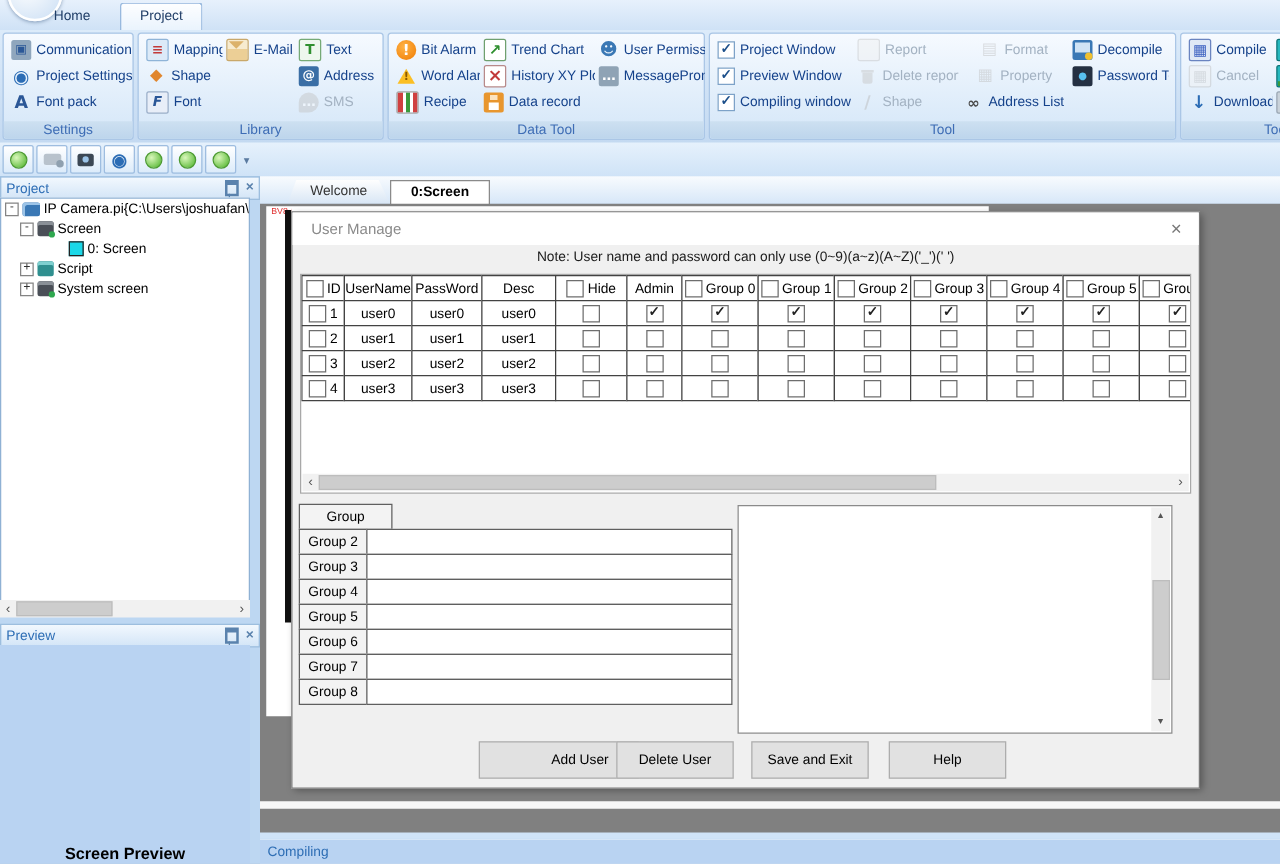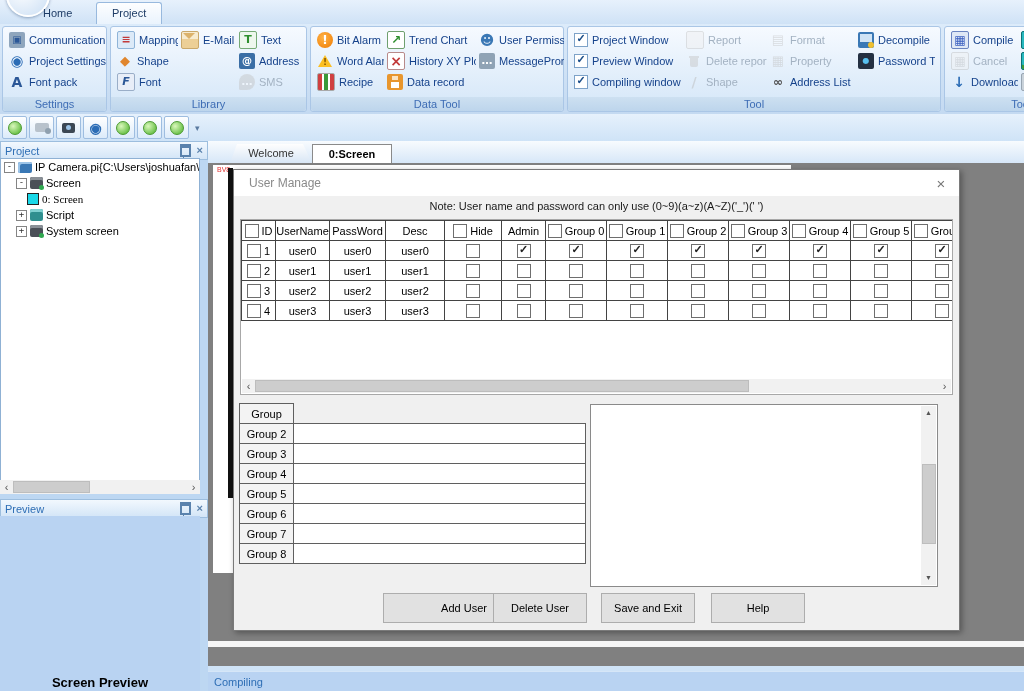--- a/index.html
+++ b/index.html
@@ -289,21 +289,21 @@
             </div>
             <div class="ritem disabled">
               <span class="ic delete-report-icon"></span>
               <span>Delete report</span>
             </div>
             <div class="ritem disabled">
               <span class="ic shape-tool-icon"></span>
               <span>Shape</span>
             </div>
           </div>
-          <div class="rcol" style="width: 88px;">
+          <div class="rcol" style="width: 88px; align-items: center;">
             <div class="ritem disabled">
               <span class="ic format-icon"></span>
               <span>Format</span>
             </div>
             <div class="ritem disabled">
               <span class="ic property-icon"></span>
               <span>Property</span>
             </div>
             <div class="ritem">
               <span class="ic address-list-icon"></span>
@@ -389,21 +389,21 @@
         <div class="titem" style="padding-left: 3px;">
           <span class="exp">-</span>
           <span class="project-root-icon"></span>
           <span>IP Camera.pi{C:\Users\joshuafan\Doc</span>
         </div>
         <div class="titem" style="padding-left: 15px;">
           <span class="exp">-</span>
           <span class="screen-folder-icon"></span>
           <span>Screen</span>
         </div>
-        <div class="titem" style="padding-left: 14px; font-family: Liberation Serif, serif;">
+        <div class="titem" style="padding-left: 42px;">
           <span class="exp-sp"></span>
           <span class="screen-item-icon"></span>
           <span>0: Screen</span>
         </div>
         <div class="titem" style="padding-left: 15px;">
           <span class="exp">+</span>
           <span class="script-icon"></span>
           <span>Script</span>
         </div>
         <div class="titem" style="padding-left: 15px;">
@@ -670,21 +670,21 @@
           <div class="hscroll ugrid-hscroll">
             <span class="sarrow">‹</span>
             <span class="strack">
                 <span class="sthumb" style="left:0;width:72%"></span>
               </span>
             <span class="sarrow">›</span>
           </div>
         </div>
         <div class="gtable" id="group-table">
             <div class="grow">
-              <div class="gcell" style="width: 55px;">Group</div>
+              <div class="gcell" style="width: 75px;">Group</div>
             </div>
             <div class="grow">
               <div class="gcell" style="width: 55px;">Group 2</div>
               <div class="gcell desc" style="width: 293px;"></div>
             </div>
             <div class="grow">
               <div class="gcell" style="width: 55px;">Group 3</div>
               <div class="gcell desc" style="width: 293px;"></div>
             </div>
             <div class="grow">

